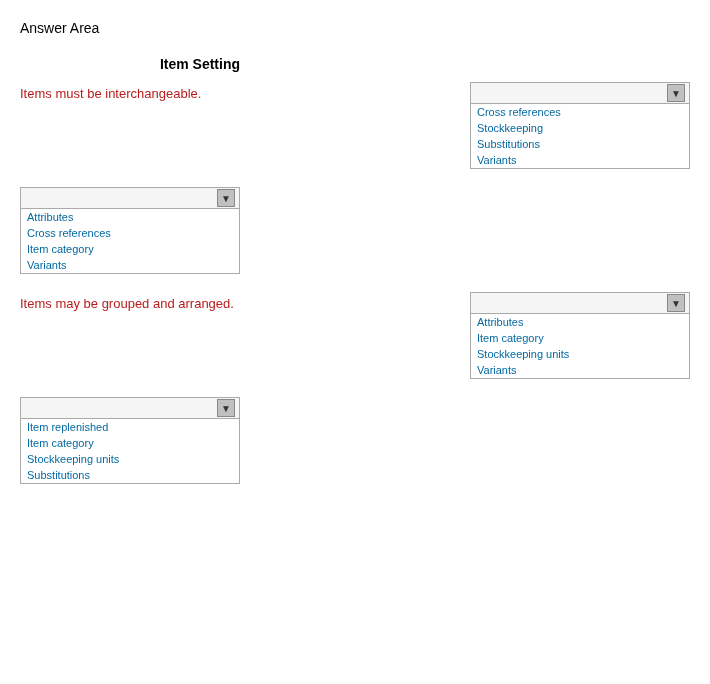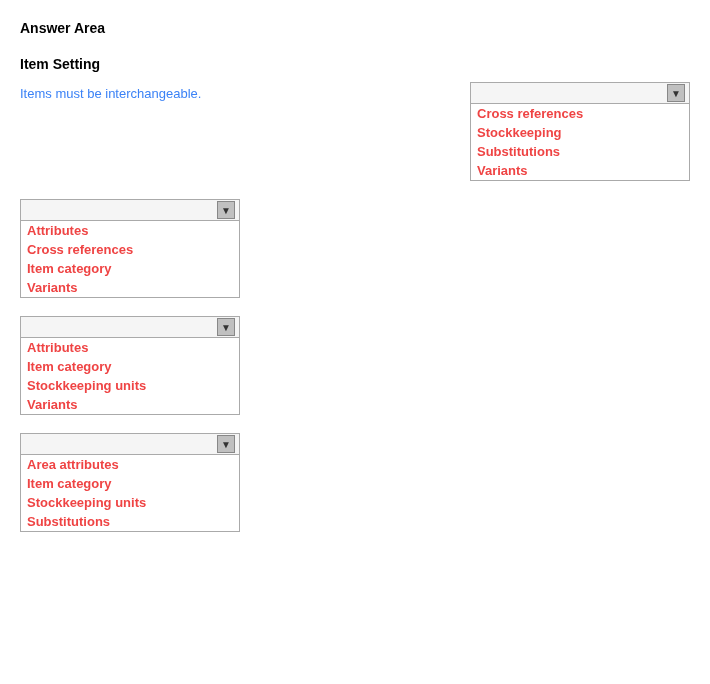--- a/index.html
+++ b/index.html
@@ -10,21 +10,21 @@
 
     body {
       font-family: Arial, sans-serif;
       font-size: 13px;
       background: #fff;
       padding: 20px;
       width: 710px;
     }
 
     .answer-area-title {
-      font-weight: bold;
+      font-weight: normal;
       font-size: 14px;
       margin-bottom: 20px;
     }
 
     .table-container {
       width: 100%;
     }
 
     .table-header {
       display: flex;
@@ -36,34 +36,34 @@
       font-weight: bold;
       font-size: 14px;
       text-align: center;
       padding-right: 40px;
     }
 
     .col-setting {
       width: 220px;
       font-weight: bold;
       font-size: 14px;
-      text-align: left;
+      text-align: right;
     }
 
     .table-row {
       display: flex;
       align-items: flex-start;
       margin-bottom: 18px;
     }
 
     .business-req {
       flex: 1;
       padding-top: 4px;
       font-size: 13px;
-      color: #3b82f6;
+      color: #b91c1c;
       padding-right: 30px;
     }
 
     .dropdown-container {
       width: 220px;
       flex-shrink: 0;
     }
 
     .dropdown-select {
       width: 100%;
@@ -90,24 +90,23 @@
     }
 
     .dropdown-options {
       border: 1px solid #aaa;
       border-top: none;
       background: #fff;
     }
 
     .dropdown-option {
       padding: 2px 6px;
-      font-size: 13px;
-      color: #ef4444;
+      font-size: 11px;
+      color: #0369a1;
       border-bottom: none;
-      font-weight: bold;
     }
   </style>
 </head>
 <body>
 
 <div>
   <div class="answer-area-title">Answer Area</div>
 
   <div class="table-container">
     <div class="table-header">
@@ -136,39 +135,40 @@
             </div>
             <div class="dropdown-options">
               <div class="dropdown-option">Attributes</div>
               <div class="dropdown-option">Cross references</div>
               <div class="dropdown-option">Item category</div>
               <div class="dropdown-option">Variants</div>
             </div>
           </div>
         </div>
         <div class="table-row">
+          <div class="business-req">Items may be grouped and arranged.</div>
           <div class="dropdown-container">
             <div class="dropdown-select">
               <div class="dropdown-arrow">▼</div>
             </div>
             <div class="dropdown-options">
               <div class="dropdown-option">Attributes</div>
               <div class="dropdown-option">Item category</div>
               <div class="dropdown-option">Stockkeeping units</div>
               <div class="dropdown-option">Variants</div>
             </div>
           </div>
         </div>
         <div class="table-row">
           <div class="dropdown-container">
             <div class="dropdown-select">
               <div class="dropdown-arrow">▼</div>
             </div>
             <div class="dropdown-options">
-              <div class="dropdown-option">Area attributes</div>
+              <div class="dropdown-option">Item replenished</div>
               <div class="dropdown-option">Item category</div>
               <div class="dropdown-option">Stockkeeping units</div>
               <div class="dropdown-option">Substitutions</div>
             </div>
           </div>
         </div>
       </div>
   </div>
 </div>
 

